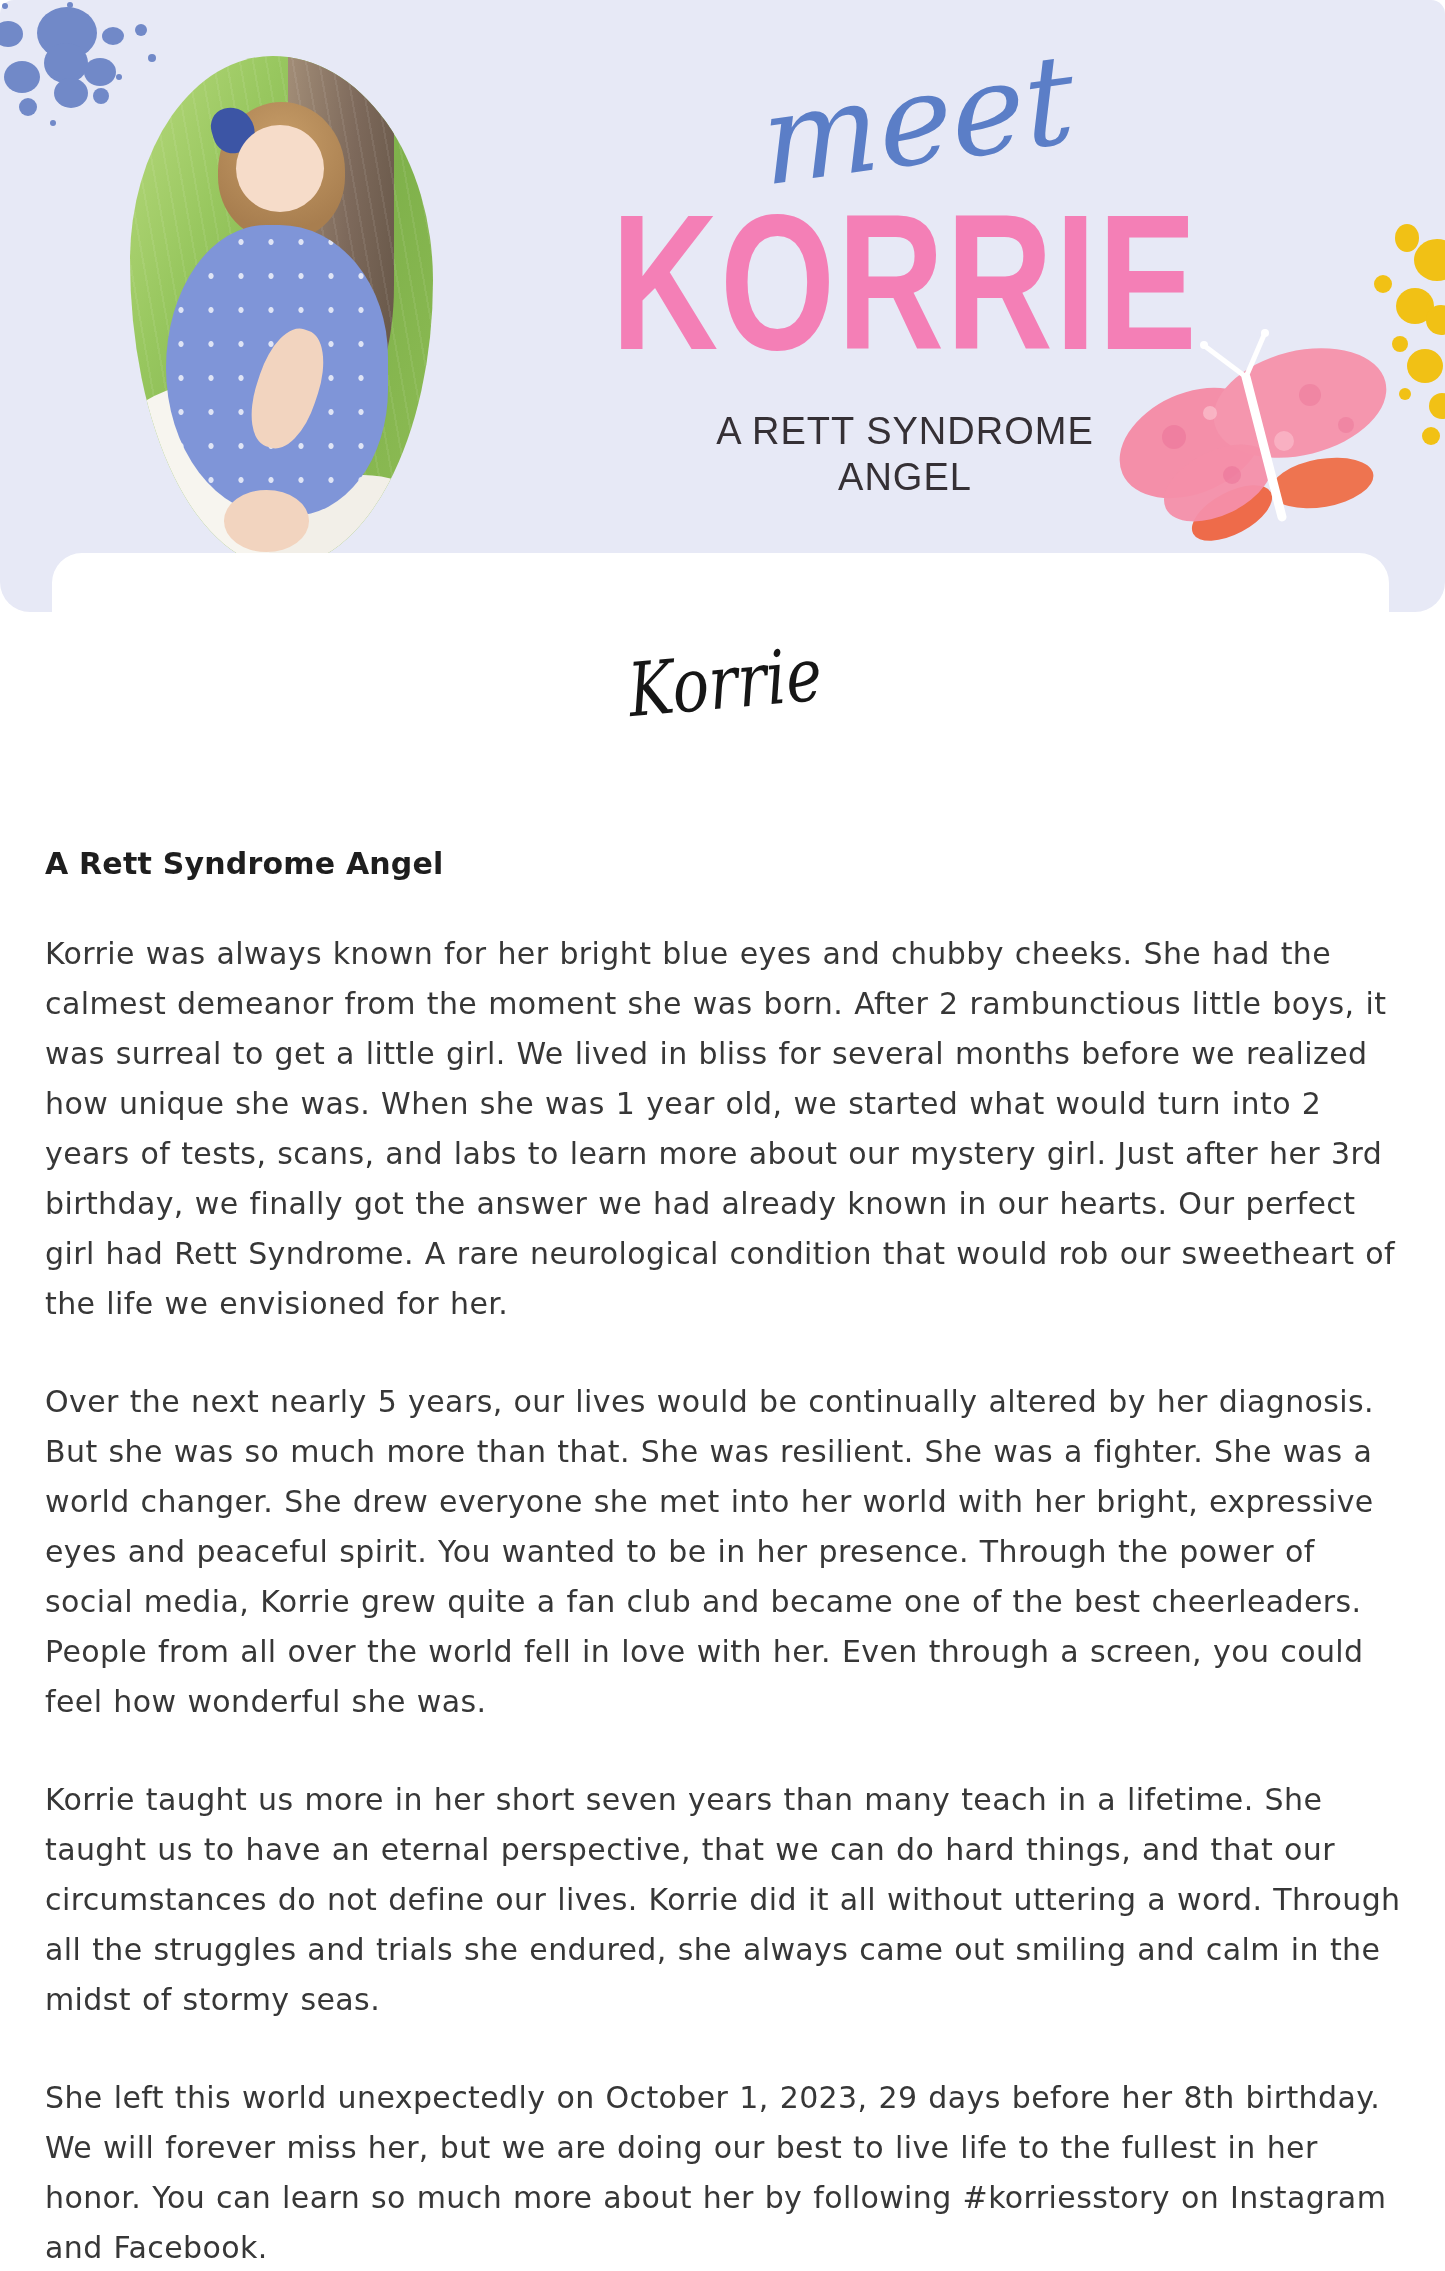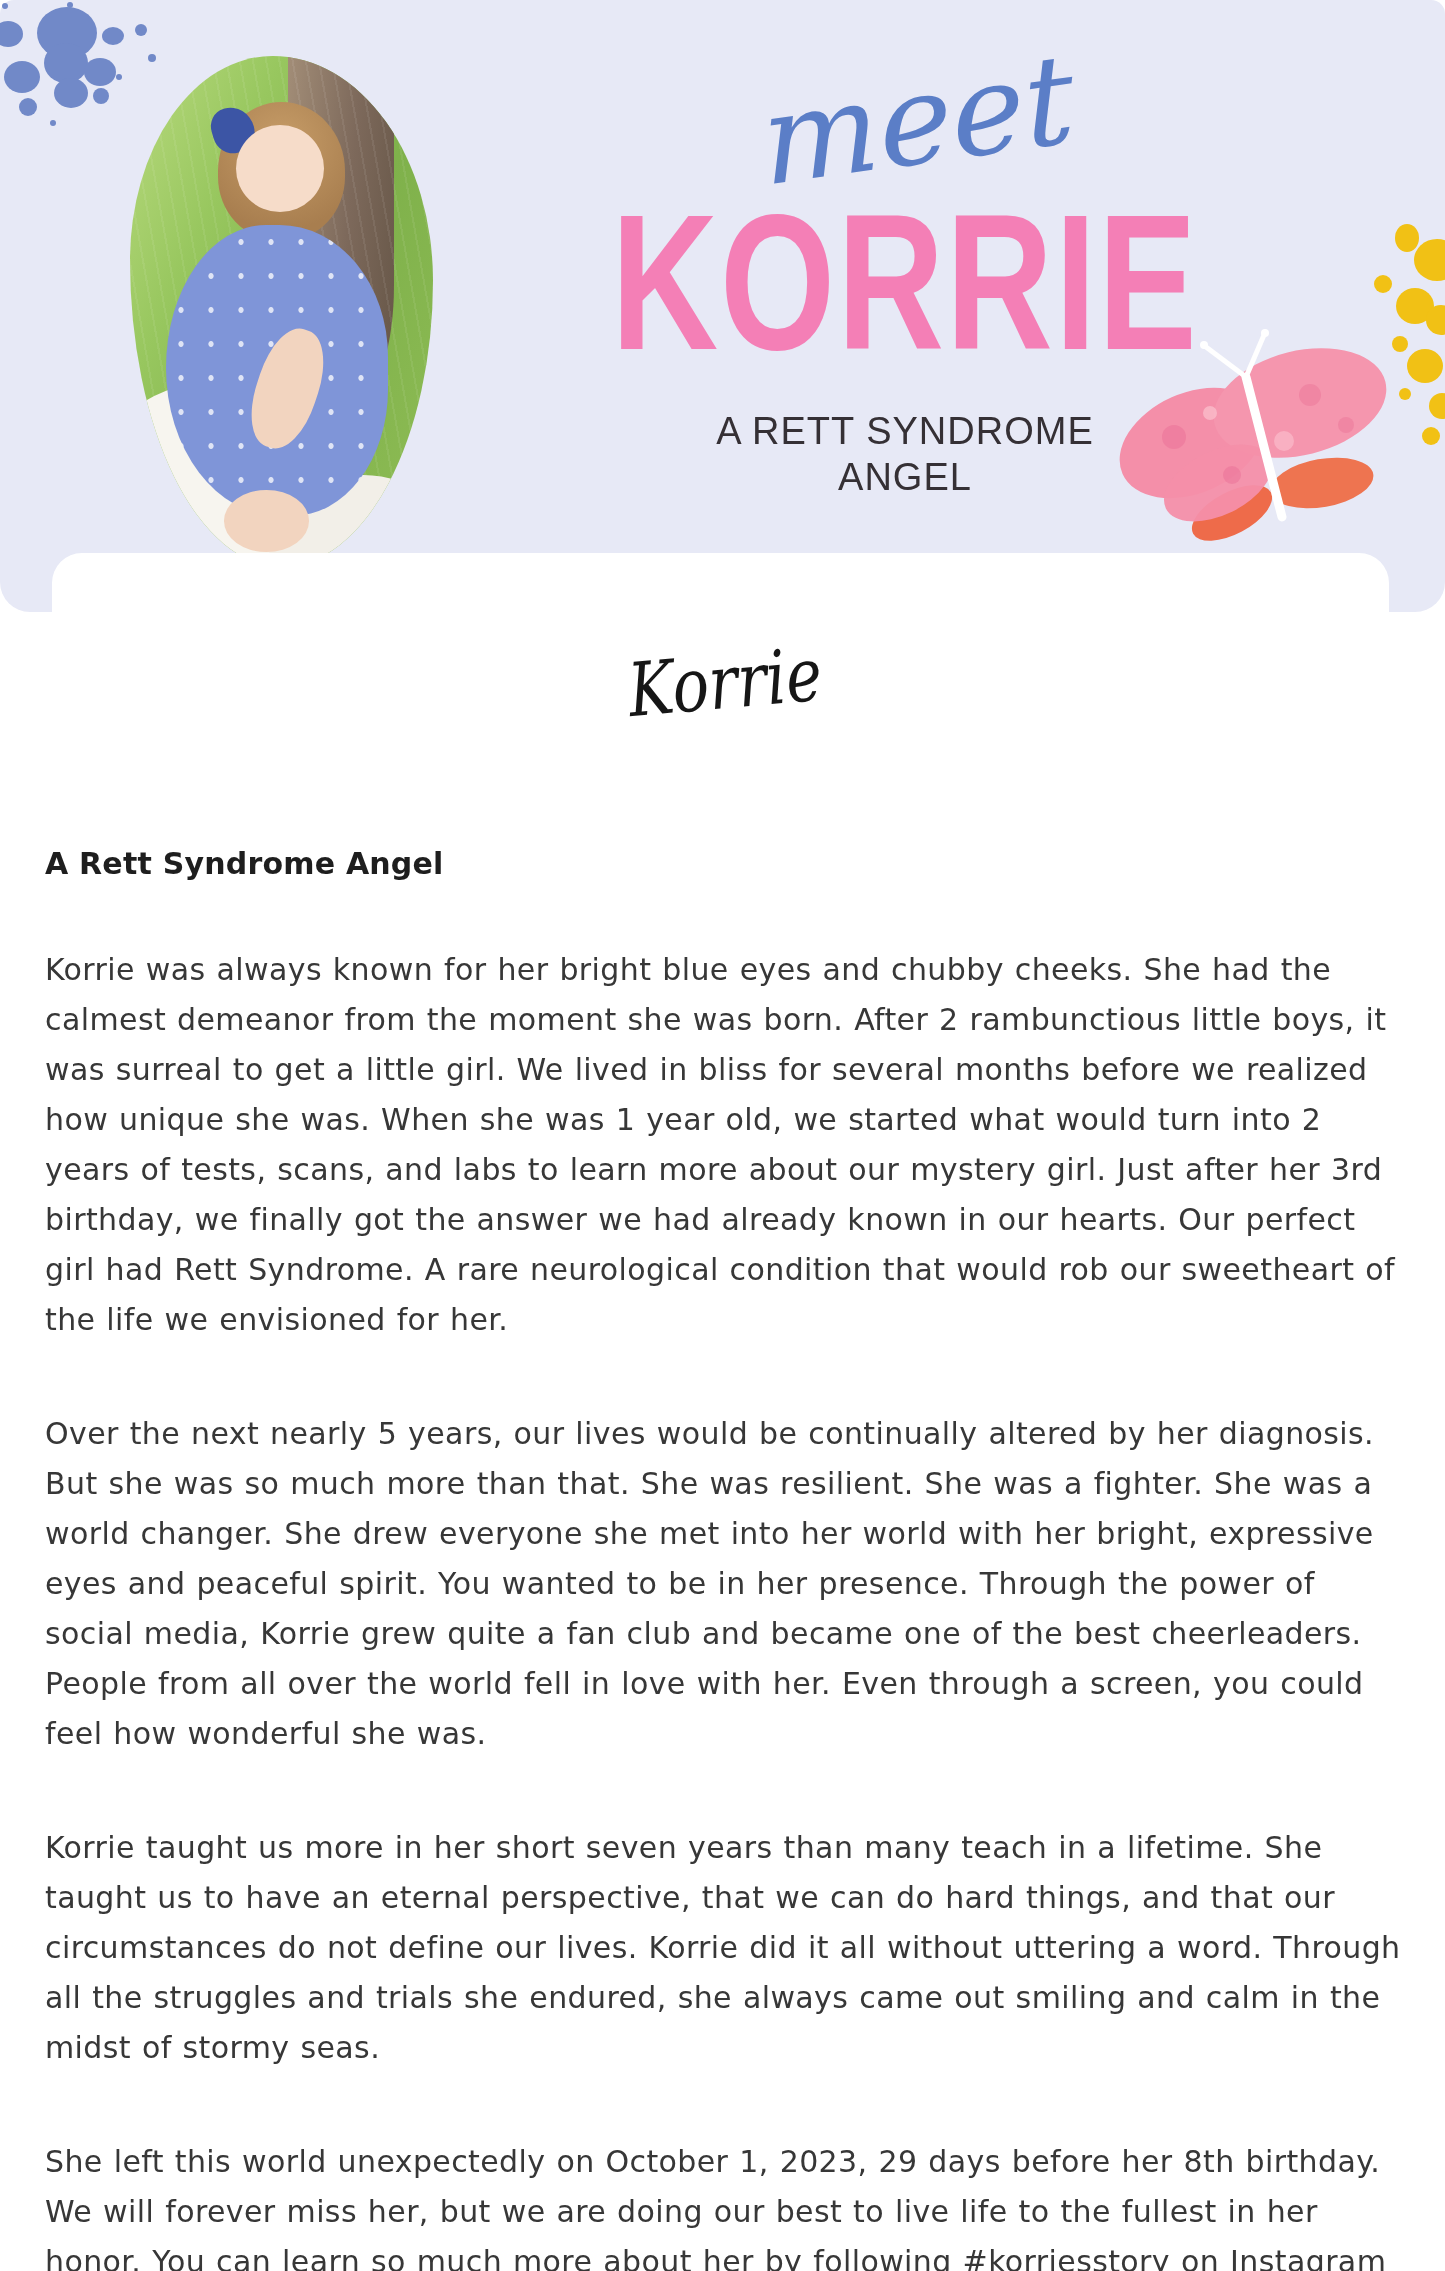--- a/index.html
+++ b/index.html
@@ -53,21 +53,21 @@
               border-radius:30px 30px 0 0;z-index:5;}
 
   
   .content{position:relative;padding:0 40px 26px 45px;}
   .signature-wrap{text-align:center;margin-top:26px;height:100px;}
   .signature{display:inline-block;font-family:"DejaVu Serif",serif;font-style:italic;
              font-size:74px;line-height:1.2;color:#161616;
              transform:rotate(-5deg) scaleX(.82);}
   .heading{margin:108px 0 0;font-size:30px;font-weight:bold;color:#1e1e1e;letter-spacing:.2px;
            font-family:"DejaVu Sans",sans-serif;}
-  .content p{margin:64px 0 0;font-size:30px;line-height:50px;color:#373737;
+  .content p{margin:48px 0 0;font-size:30px;line-height:50px;color:#373737;
              letter-spacing:.4px;word-spacing:1px;max-width:1360px;}
 </style>
 </head>
 <body>
 
 <div class="page">
 
   <div class="hero">
 
     <svg class="deco-svg blue-dots" viewBox="0 0 170 168">

